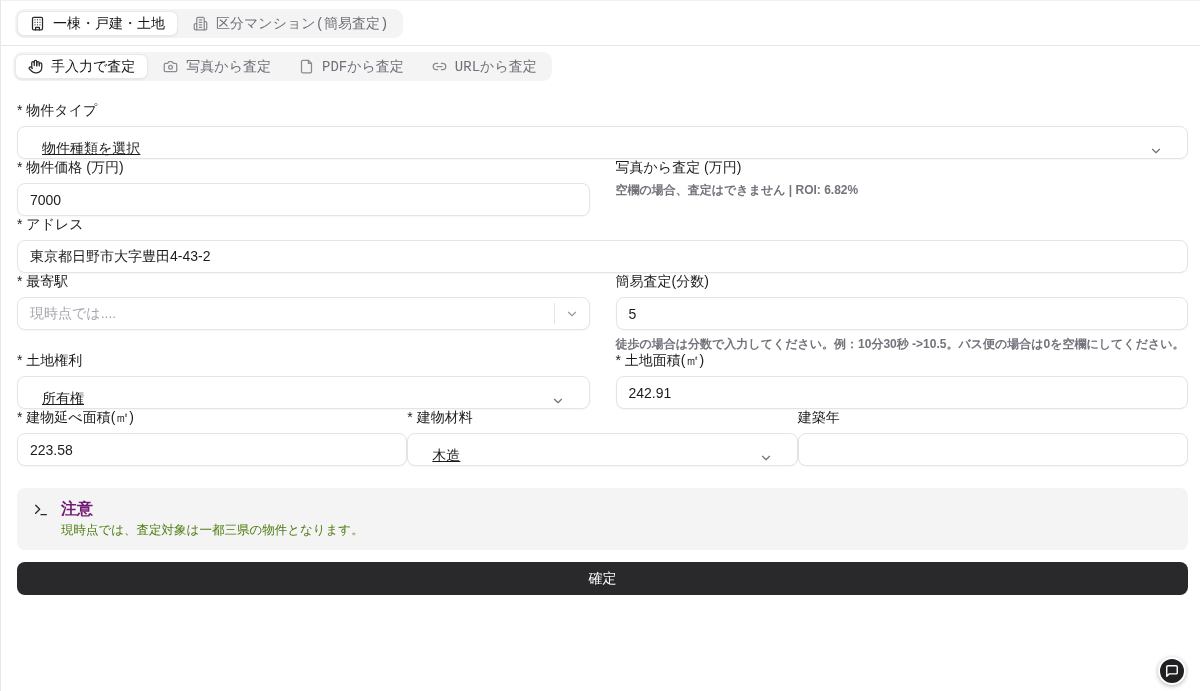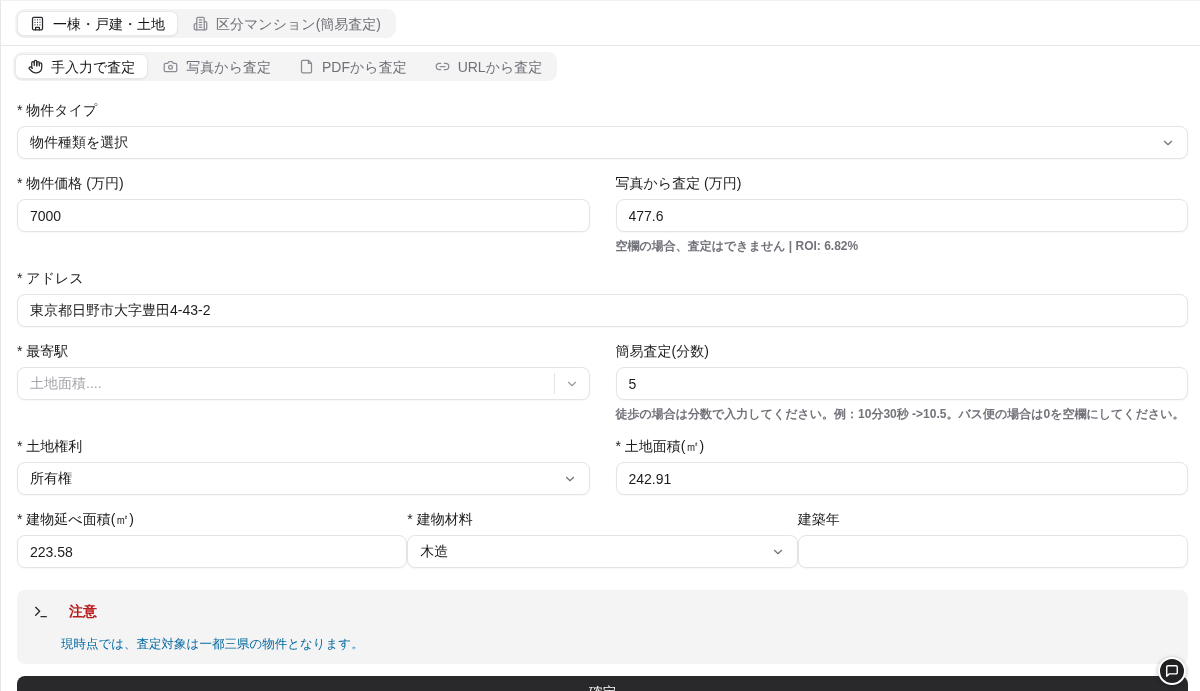--- a/index.html
+++ b/index.html
@@ -16,21 +16,21 @@
   svg { display:block; }
   
   .topbar { padding:8px 0 0 14px; }
   .seg-group{
     display:inline-flex; align-items:center;
     background:#f4f4f5; border-radius:9px; padding:2px; gap:2px;
   }
   .seg{
     display:inline-flex; align-items:center; gap:8px;
     border:none; background:transparent; cursor:pointer;
-    font-family:Liberation Sans, sans-serif; font-size:14px; color:#6f6f78;
+    font-family:Liberation Mono, monospace; font-size:14px; color:#6f6f78;
     padding:5px 13px; border-radius:7px; line-height:1; white-space:nowrap;
   }
   .seg .icon{ color:#8a8a92; }
   .seg.active{
     background:#ffffff; color:#141417;
     border:1px solid #e8e8ea;
     box-shadow:0 1px 2px rgba(0,0,0,.06);
     padding:4px 12px;
     font-weight:500;
   }
@@ -42,40 +42,40 @@
   .flabel{
     display:block; font-size:14px; color:#1c1c1f; margin-bottom:7px; line-height:17px;
   }
   .control, .tinput{
     width:100%; height:33px; border:1px solid #e4e4e7; border-radius:8px;
     background:#fff; font-size:14px; color:#1c1c1f;
     box-shadow:0 1px 2px rgba(0,0,0,.04);
   }
   .tinput{ padding:10px 12px; font-family:inherit; outline:none; }
   .select{
-    display:flex; align-items:center; justify-content:space-between;
-    padding:0 12px; cursor:pointer;
+    display:flex; align-items:flex-end; justify-content:space-between;
+    padding:0 24px; cursor:pointer;text-decoration:underline;
   }
   .select .chev{ color:#717179; }
   .combo{ display:flex; align-items:center; padding:0 0 0 12px; cursor:text; }
   .combo .ph{ flex:1; font-size:14px; color:#a5a5ad; }
   .combo .vsep{ width:1px; height:21px; background:#e4e4e7; }
   .combo .chev{ color:#9a9aa2; padding:0 10px; }
-  .frow{ margin-bottom:16px; }
+  .frow{ }
   .grid2{ display:grid; grid-template-columns:1fr 1fr; column-gap:26px; }
   .grid3{ display:grid; grid-template-columns:1fr 1fr 1fr; }
   .helper{ margin-top:7px; font-size:12px; color:#73737c; line-height:15px;font-weight:bold; }
   
   .notice{
     margin-top:22px; background:#f4f4f5; border-radius:8px;
     padding:12px 16px; display:flex; gap:12px; align-items:flex-start;
   }
   .notice .icon{ color:#2a2a2e; margin-top:2px; }
-  .notice-title{ font-size:14px; font-weight:600; color:#b91c1c; line-height:18px;margin-left:8px; }
-  .notice-body{ font-size:12.5px; color:#0369a1; margin-top:16px; line-height:16px; }
+  .notice-title{ font-size:16px; font-weight:600; color:#701a75; line-height:18px; }
+  .notice-body{ font-size:12.5px; color:#4d7c0f; margin-top:4px; line-height:16px; }
   
   .submit{
     margin-top:12px; width:100%; height:33px; border:none; border-radius:8px;
     background:#29292c; color:#fafafa; font-size:14px; font-family:inherit;
     cursor:pointer;
   }
   
   .chat-fab{
     position:absolute; right:14px; bottom:6px;
     width:28px; height:28px; border-radius:50%;
@@ -175,37 +175,36 @@
   </div>
 
   
   <div class="frow grid2">
     <div>
       <span class="flabel">* 物件価格 (万円)</span>
       <input class="tinput" value="7000" style="">
     </div>
     <div>
       <span class="flabel">写真から査定 (万円)</span>
-      <input class="tinput" value="477.6" style="">
       <div class="helper">空欄の場合、査定はできません | ROI: 6.82%</div>
     </div>
   </div>
 
   
   <div class="frow">
     <span class="flabel">* アドレス</span>
     <input class="tinput" value="東京都日野市大字豊田4-43-2" style="">
   </div>
 
   
   <div class="frow grid2">
     <div>
       <span class="flabel">* 最寄駅</span>
       <div class="control combo">
-        <span class="ph">土地面積....</span>
+        <span class="ph">現時点では....</span>
         <span class="vsep"></span>
         <span class="chev">
           <svg width="14" height="14" viewBox="0 0 24 24" fill="none" stroke="currentColor" stroke-width="2" stroke-linecap="round" stroke-linejoin="round">
               <polyline points="6 9 12 15 18 9"></polyline>
             </svg>
         </span>
       </div>
     </div>
     <div>
       <span class="flabel">簡易査定(分数)</span>

